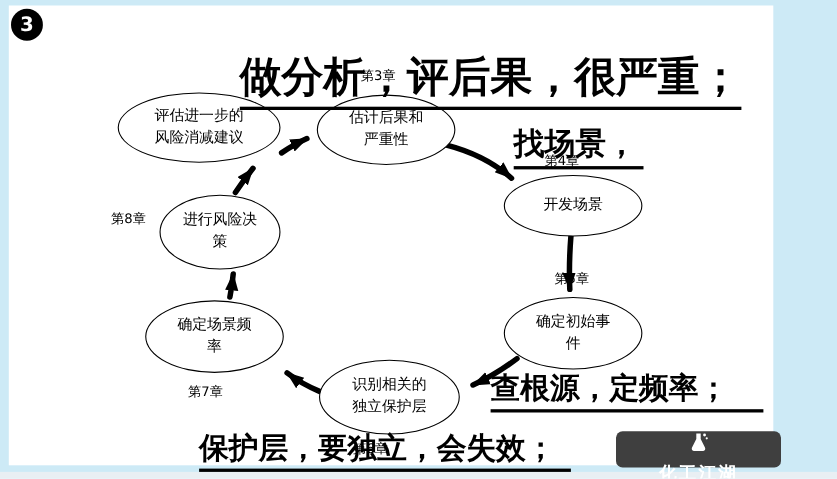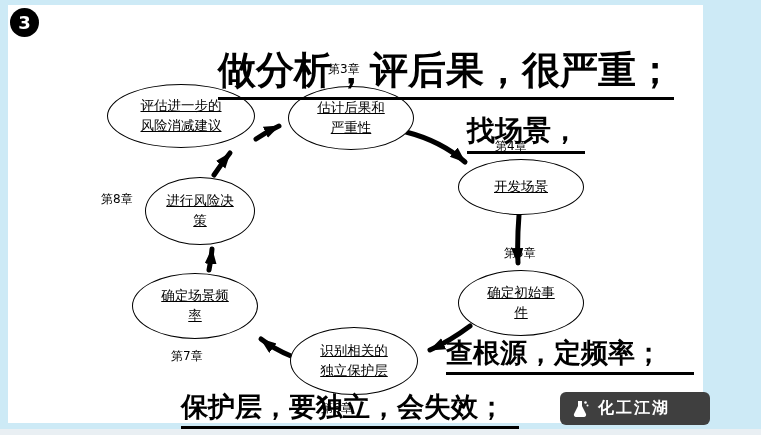--- a/index.html
+++ b/index.html
@@ -6,34 +6,34 @@
   body{font-family:"DejaVu Sans","Liberation Sans",sans-serif;}
   .stage{position:relative;width:761px;height:435px;background:#cdeaf6;overflow:hidden;}
   .slide{position:absolute;left:8px;top:5px;width:695px;height:418px;background:#ffffff;}
   .bottom-edge{position:absolute;left:0;bottom:0;width:761px;height:6px;background:#e9eff3;}
   .badge{position:absolute;left:10px;top:8px;width:29px;height:29px;border-radius:50%;
          background:#000;color:#fff;display:flex;align-items:center;justify-content:center;
          font-size:18px;font-weight:700;z-index:9;}
   .arrows{position:absolute;left:0;top:0;z-index:1;}
   .node{position:absolute;background:#fff;border:1.4px solid #000;border-radius:50%;
         display:flex;flex-direction:column;align-items:center;justify-content:center;
-        font-size:13.5px;line-height:1.45;color:#000;text-align:left;z-index:2;text-decoration:underline;}
+        font-size:13.5px;line-height:1.45;color:#000;text-align:left;z-index:2;}
   .chapter{position:absolute;font-size:12px;color:#000;z-index:2;white-space:nowrap;}
   .hand{position:absolute;font-weight:700;color:#000;white-space:nowrap;z-index:3;
         font-family:"DejaVu Serif","Liberation Serif",serif;
         border-bottom:3px solid #000;padding-bottom:1px;}
   .hand.top-note{left:210px;top:40px;font-size:38px;}
   .hand.find{left:459px;top:107px;font-size:28px;padding-right:6px;}
   .hand.final{left:22px;top:168px;font-size:28px;padding-right:26px;}
   .hand.calc{left:16px;top:330px;font-size:27px;padding-right:10px;}
   .hand.root{left:438px;top:330px;font-size:27px;padding-right:32px;}
   .hand.prot{left:173px;top:384px;font-size:27px;padding-right:14px;text-align:center;}
   .watermark{position:absolute;left:552px;top:387px;width:150px;height:33px;background:#3f3f3f;
              border-radius:6px;display:flex;align-items:center;gap:8px;padding:0 10px;
-             box-sizing:border-box;z-index:4;}
+             box-sizing:border-box;z-index:4;flex-direction:column;}
   .watermark .brand{color:#fff;font-size:16px;font-weight:600;letter-spacing:2px;}
   .logo{width:20px;height:20px;flex:0 0 auto;}
 </style>
 </head>
 <body>
 
 <div class="stage">
   <div class="slide">
 
     <svg class="arrows" width="761" height="435" viewBox="0 0 761 435">

